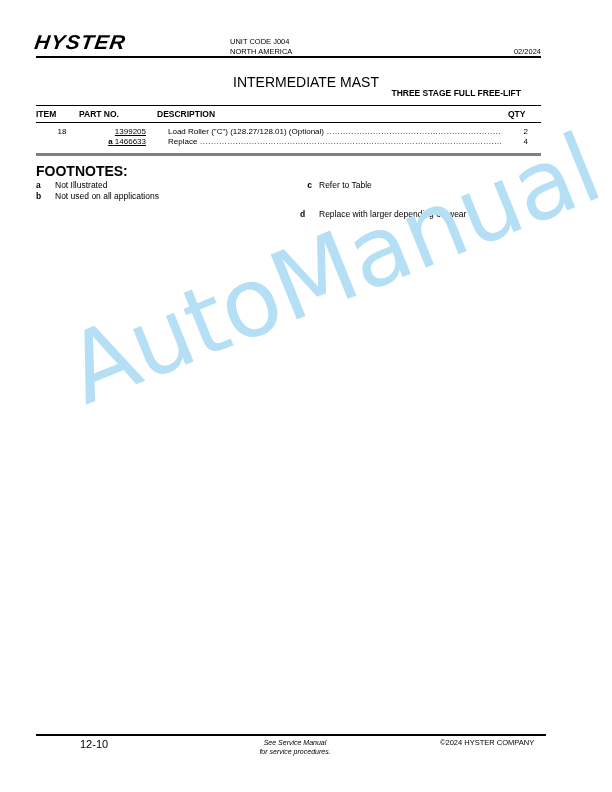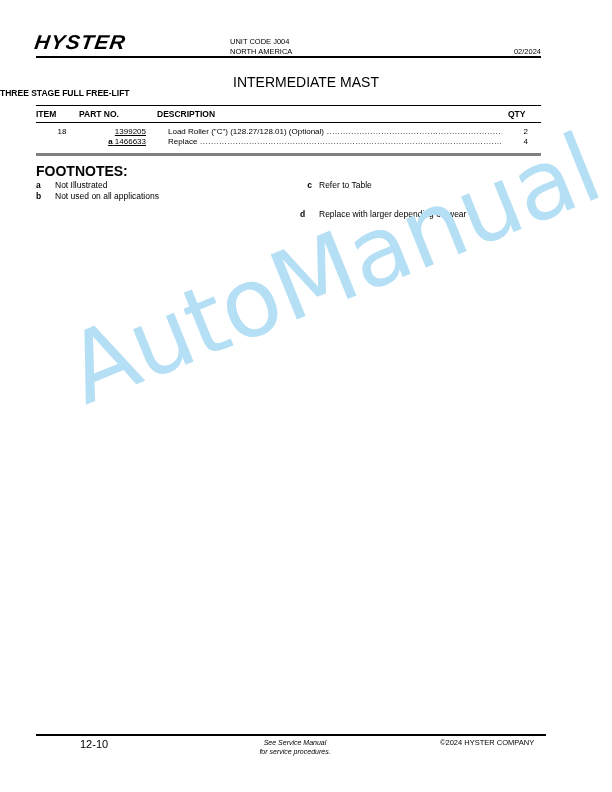--- a/index.html
+++ b/index.html
@@ -12,21 +12,21 @@
     .logo {
       left: 36px; top: 33px; font-family: "Liberation Sans", sans-serif;
       font-weight: bold; font-style: italic; font-size: 21px; letter-spacing: 1px;
       transform: skewX(-8deg) scaleY(0.95); transform-origin: left top; line-height: 20px;
     }
     .hdr-center { left: 230px; width: 150px; top: 37px; font-size: 7.5px; line-height: 9.5px; }
     .hdr-right { right: 71px; top: 47px; font-size: 7.5px; }
     .hdr-rule { left: 36px; width: 505px; top: 56px; height: 2px; background: #000; }
     
     .title { left: 0; width: 612px; top: 74px; text-align: center; font-weight: normal; font-size: 14px; }
-    .subtitle { left: 0; width: 521px; top: 88px; text-align: left; font-weight: bold; font-size: 8.5px; }
+    .subtitle { left: 0; width: 521px; top: 88px; text-align: right; font-weight: bold; font-size: 8.5px; }
     
     .rule-top { left: 36px; width: 505px; top: 105px; height: 1px; background: #000; }
     .rule-head { left: 36px; width: 505px; top: 122px; height: 1px; background: #000; }
     .rule-bottom { left: 36px; width: 505px; top: 153px; height: 3px; background: #808080; }
     .th { top: 109px; font-weight: bold; font-size: 8.5px; }
     .th-item { left: 36px; }
     .th-part { left: 79px; }
     .th-desc { left: 157px; }
     .th-qty { left: 508px; }
     .cell { font-size: 8px; line-height: 10px; }

